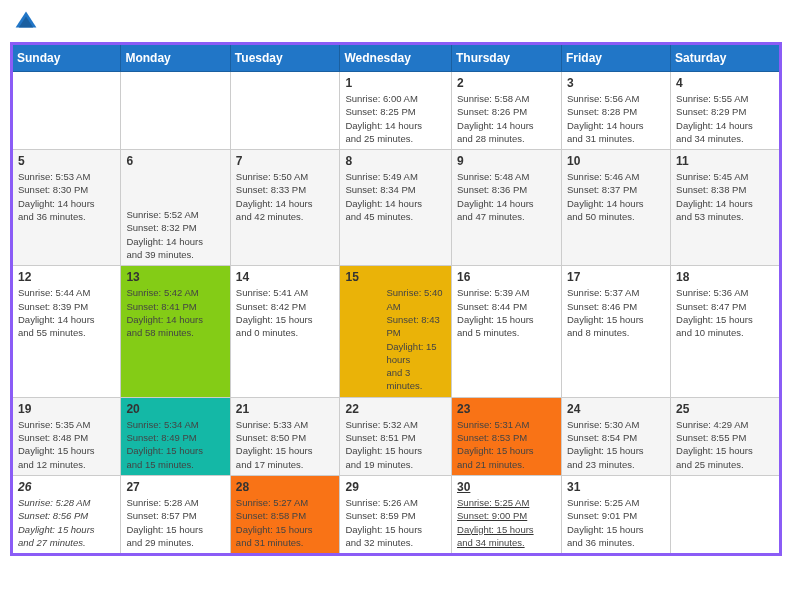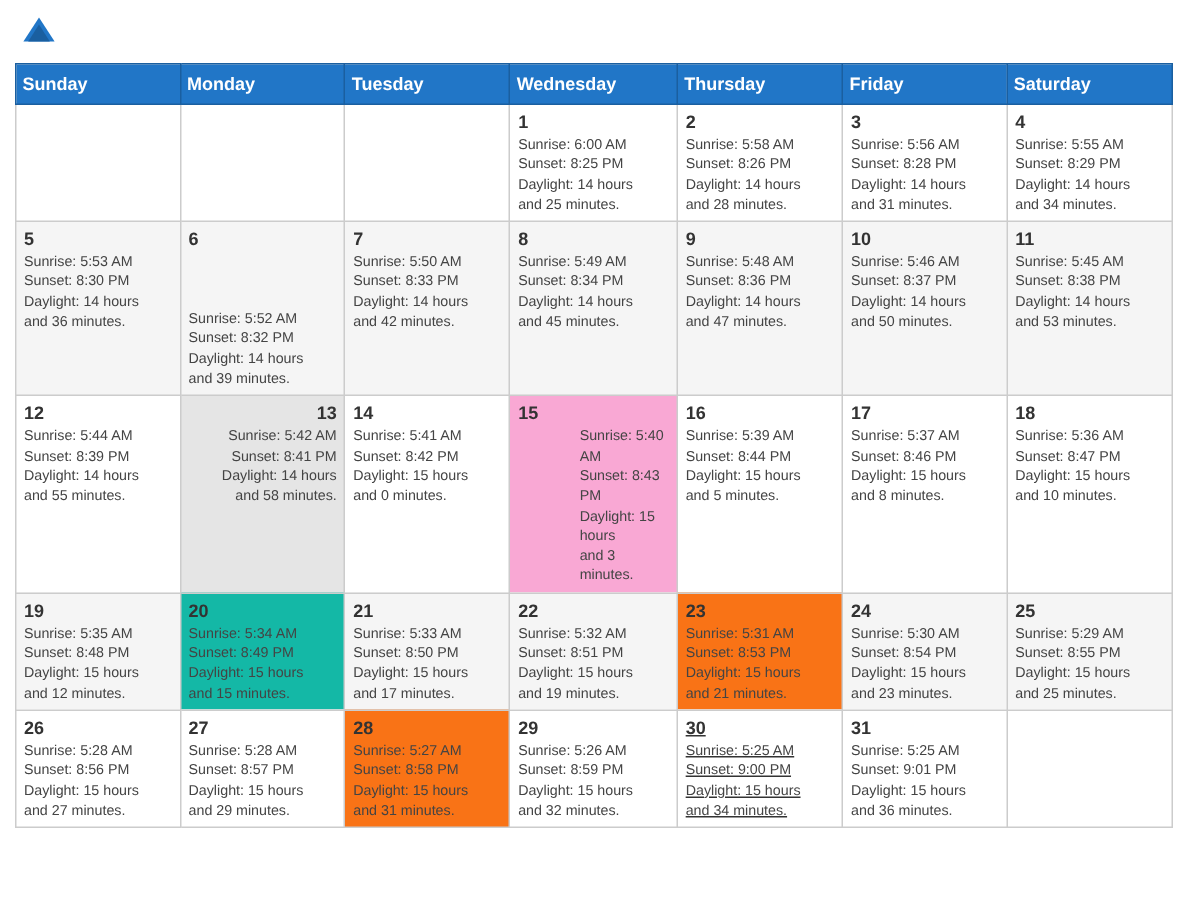--- a/index.html
+++ b/index.html
@@ -45,21 +45,21 @@
       color: #333;
     }
     .location {
       font-size: 14px;
       color: #555;
       margin-top: 2px;
     }
     .calendar {
       width: 100%;
       border-collapse: collapse;
-      border: 1px solid #8b5cf6;
+      border: 3px solid #8b5cf6;
     }
     .calendar th {
       background-color: #2176c7;
       color: #fff;
       font-size: 12px;
       font-weight: bold;
       padding: 6px 4px;
       text-align: left;
       border: 1px solid #1a5fa0;
     }
@@ -212,35 +212,35 @@
         </td>
       </tr>
       <tr>
         <td style="background: rgb(255, 255, 255);">
           <span class="day-number">12</span>
           <div class="day-info" style="white-space: pre-line;">Sunrise: 5:44 AM
 Sunset: 8:39 PM
 Daylight: 14 hours
 and 55 minutes.</div>
         </td>
-        <td style="background: #e5e5e5; text-align: right;">
+        <td style="background: #84cc16;">
           <span class="day-number">13</span>
           <div class="day-info" style="white-space: pre-line;">Sunrise: 5:42 AM
 Sunset: 8:41 PM
 Daylight: 14 hours
 and 58 minutes.</div>
         </td>
         <td style="background: rgb(255, 255, 255);">
           <span class="day-number">14</span>
           <div class="day-info" style="white-space: pre-line;">Sunrise: 5:41 AM
 Sunset: 8:42 PM
 Daylight: 15 hours
 and 0 minutes.</div>
         </td>
-        <td style="background: #f9a8d4;">
+        <td style="background: #eab308;">
           <span class="day-number">15</span>
           <div class="day-info" style="white-space: pre-line; margin-left: 41px;">Sunrise: 5:40 AM
 Sunset: 8:43 PM
 Daylight: 15 hours
 and 3 minutes.</div>
         </td>
         <td style="background: rgb(255, 255, 255);">
           <span class="day-number">16</span>
           <div class="day-info" style="white-space: pre-line;">Sunrise: 5:39 AM
 Sunset: 8:44 PM
@@ -300,28 +300,28 @@
         </td>
         <td style="background: rgb(245, 245, 245);">
           <span class="day-number">24</span>
           <div class="day-info" style="white-space: pre-line;">Sunrise: 5:30 AM
 Sunset: 8:54 PM
 Daylight: 15 hours
 and 23 minutes.</div>
         </td>
         <td style="background: rgb(245, 245, 245);">
           <span class="day-number">25</span>
-          <div class="day-info" style="white-space: pre-line;">Sunrise: 5:29 AM
+          <div class="day-info" style="white-space: pre-line;">Sunrise: 4:29 AM
 Sunset: 8:55 PM
 Daylight: 15 hours
 and 25 minutes.</div>
         </td>
       </tr>
       <tr>
-        <td style="background: rgb(255, 255, 255);">
+        <td style="background: rgb(255, 255, 255); font-style: italic;">
           <span class="day-number">26</span>
           <div class="day-info" style="white-space: pre-line;">Sunrise: 5:28 AM
 Sunset: 8:56 PM
 Daylight: 15 hours
 and 27 minutes.</div>
         </td>
         <td style="background: rgb(255, 255, 255);">
           <span class="day-number">27</span>
           <div class="day-info" style="white-space: pre-line;">Sunrise: 5:28 AM
 Sunset: 8:57 PM

